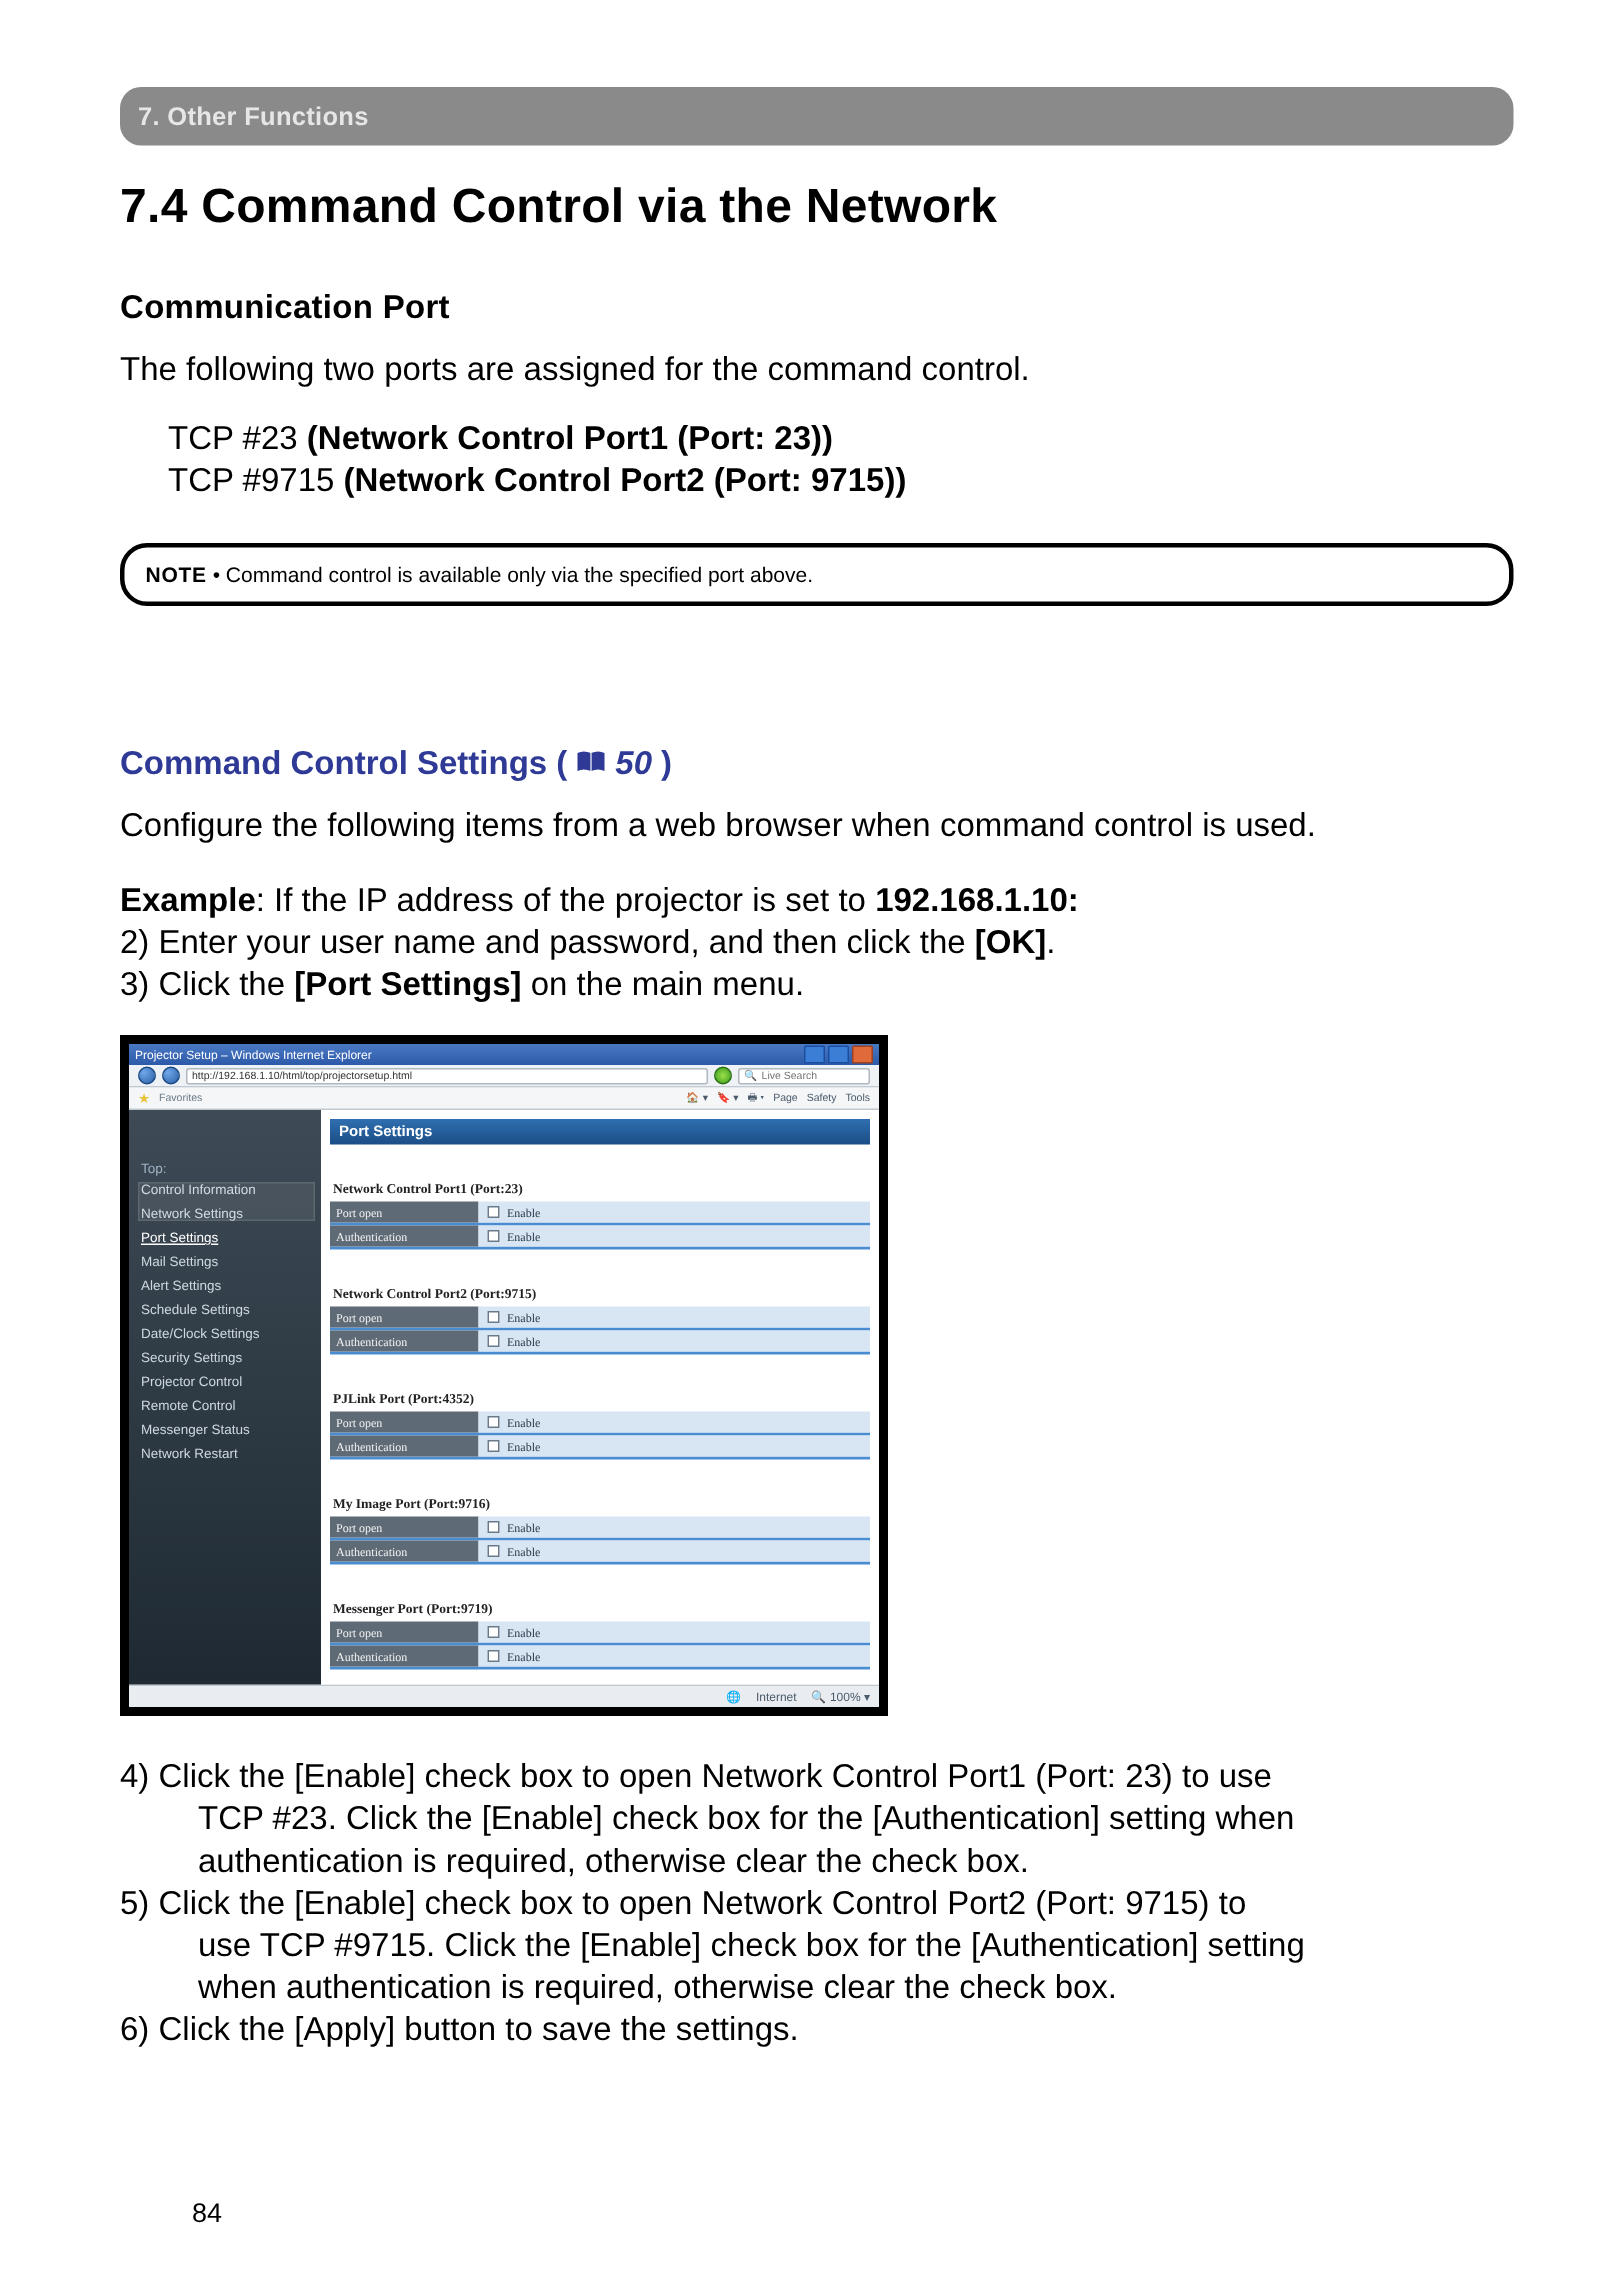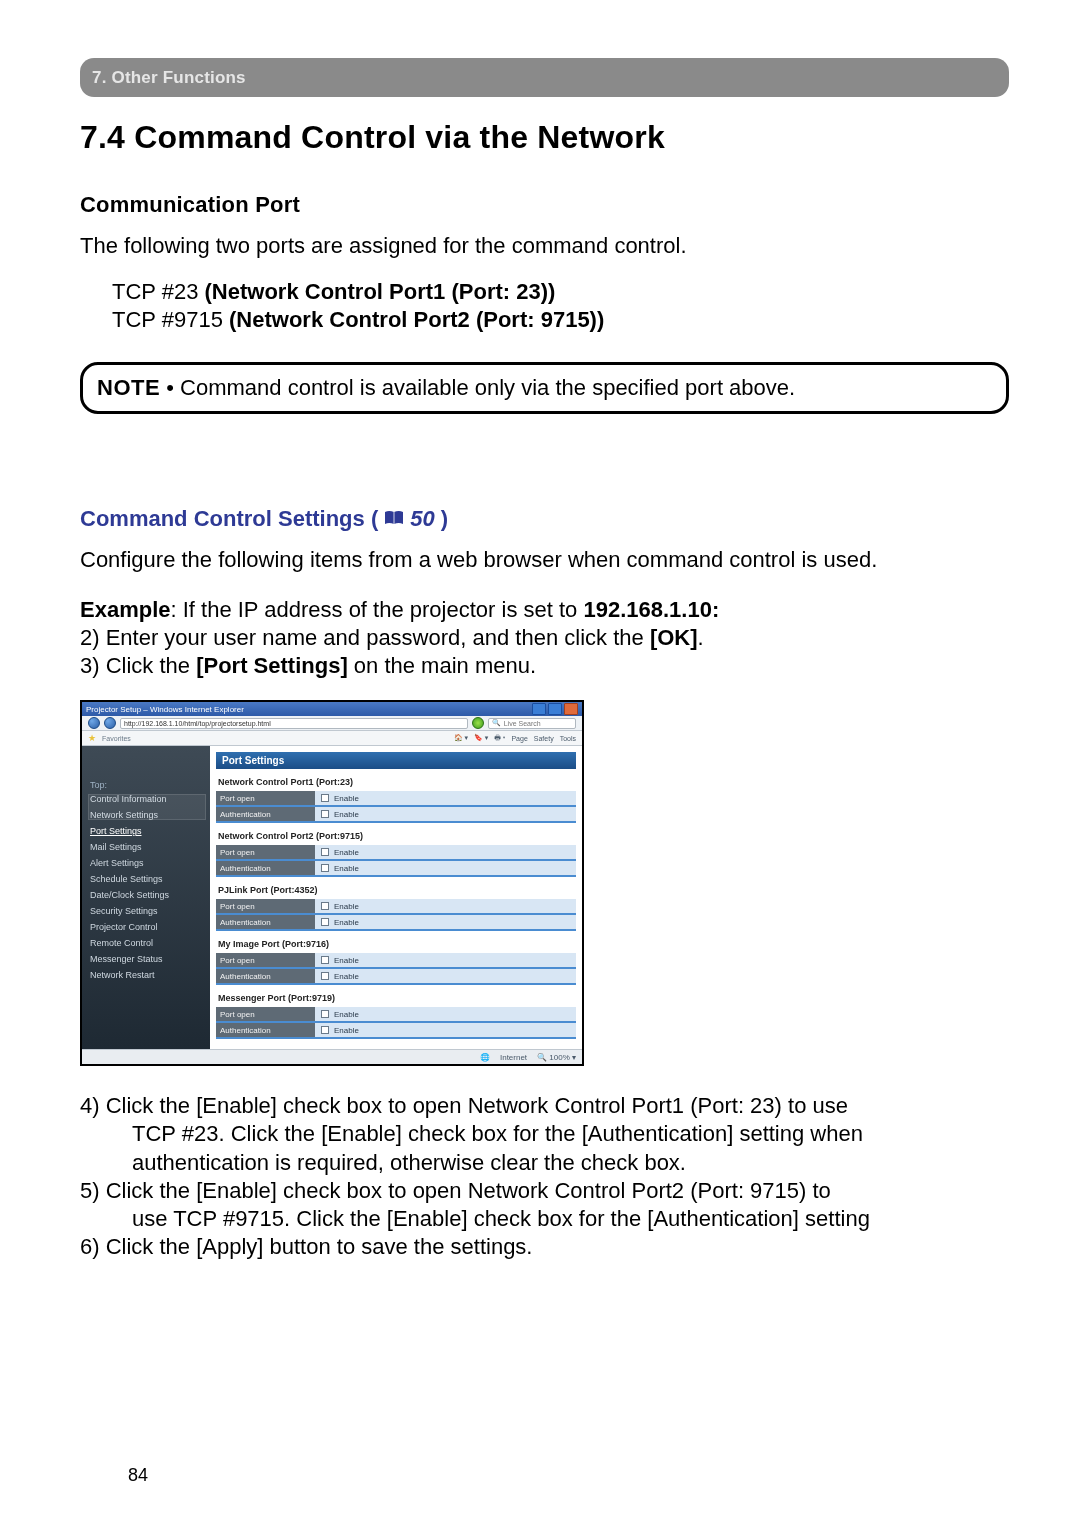--- a/index.html
+++ b/index.html
@@ -61,21 +61,21 @@
     margin-top: 18px;
     padding-left: 32px;
   }
   .port-lines .b { font-weight: bold; }
   .note-box {
     border: 3px solid #000;
     border-radius: 18px;
     padding: 10px 14px;
     margin-top: 28px;
     margin-right: 6px;
-    font-size: 22px;
+    font-size: 14px;
   }
   .note-box .note-label { font-weight: 900; letter-spacing: 0.5px; }
   .settings-heading {
     display: flex;
     align-items: baseline;
     gap: 6px;
     margin-top: 92px;
     color: #2e3a95;
     font-weight: 900;
     font-size: 22px;
@@ -84,21 +84,21 @@
     display: inline-flex;
     align-items: center;
   }
   .book-icon svg { display: block; }
   .ref-italic { font-style: italic; font-weight: bold; color: #2e3a95; }
   .example-block { margin-top: 22px; font-size: 22px; line-height: 1.28; }
   .example-block .b { font-weight: bold; }
   .screenshot {
     margin-top: 20px;
     width: 500px;
-    border: 2px solid #000000;
+    border: 6px solid #000000;
     background: #e9e9e9;
     font-size: 10px;
     color: #333;
     position: relative;
   }
   .titlebar {
     height: 14px;
     background: linear-gradient(#4a79c4, #2d5aa8);
     display: flex;
     align-items: center;
@@ -189,21 +189,21 @@
     background: #fff;
     padding: 6px 6px 10px 6px;
   }
   .panel-hdr {
     background: linear-gradient(#2f6fb0, #1b4d86);
     color: #fff;
     font-weight: bold;
     font-size: 10px;
     padding: 3px 6px;
   }
-  .group { margin-top: 8px; }
+  .group { margin-top: 24px; font-family: Liberation Serif, serif; }
   .group-title { font-size: 9px; font-weight: bold; color: #222; margin: 0 0 4px 2px; }
   .row {
     display: flex;
     height: 14px;
     border-bottom: 2px solid #4a8cd1;
   }
   .row .lbl {
     width: 95px;
     background: #5e6a75;
     color: #f2f2f2;
@@ -466,20 +466,21 @@
       <span>TCP #23. Click the </span><span class="b">[Enable]</span><span> check box for the </span><span class="b">[Authentication]</span><span> setting when</span>
     </div>
     <div class="cont-line">authentication is required, otherwise clear the check box.</div>
 
     <div class="step-line">
       <span>5) Click the </span><span class="b">[Enable]</span><span> check box to open </span><span class="b">Network Control Port2 (Port: 9715)</span><span> to</span>
     </div>
     <div class="cont-line">
       <span>use TCP #9715. Click the </span><span class="b">[Enable]</span><span> check box for the </span><span class="b">[Authentication]</span><span> setting</span>
     </div>
+    <div class="cont-line">when authentication is required, otherwise clear the check box.</div>
 
     <div class="step-line">
       <span>6) Click the </span><span class="b">[Apply]</span><span> button to save the settings.</span>
     </div>
   </div>
 
   <div class="pagenum">84</div>
 </div>
 
 </body></html>

